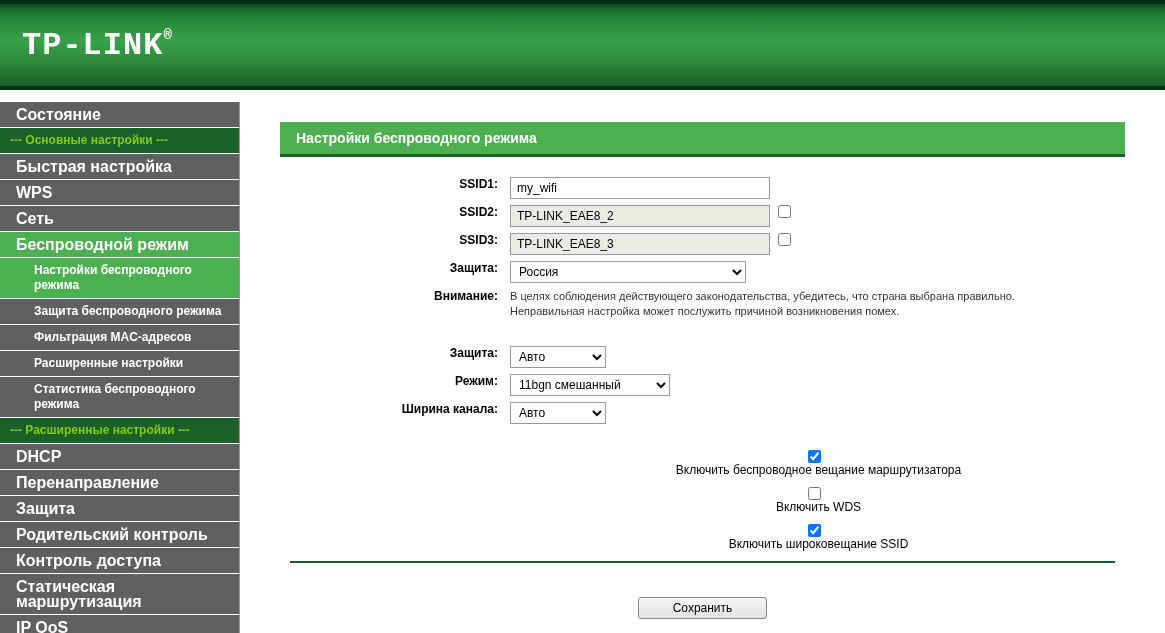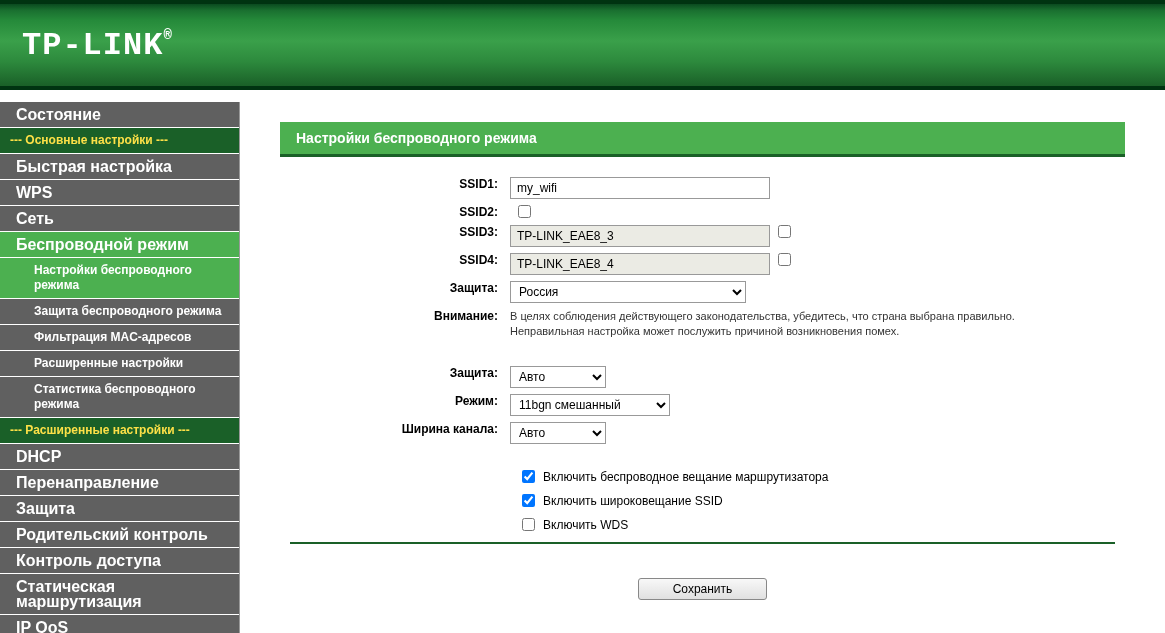--- a/index.html
+++ b/index.html
@@ -22,21 +22,21 @@
   color: #fff;
   padding: 5px 16px;
   border-bottom: 1px solid #fff;
   cursor: pointer;
   font-size: 16px;
   font-weight: bold;
   line-height: 15px;
 }
 .sidebar-section {
   background: #1a6028;
-  color: #fde047;
+  color: #84cc16;
   padding: 5px 10px;
   border-bottom: 1px solid #fff;
   font-size: 12px;
   font-weight: bold;
   line-height: 15px;
 }
 .sidebar-item.active {
   background: #4cb050;
   color: #fff;
 }
@@ -73,21 +73,21 @@
   font-size: 12px;
   background: #fff;
 }
 .form-input.disabled { background: #ebebe4; }
 .form-select {
   padding: 2px 4px;
   border: 1px solid #999;
   font-size: 12px;
   background: #fff;
 }
-.form-check-row { display: flex; align-items: center; margin-bottom: 10px; padding-left: 232px; }
+.form-check-row { display: flex; align-items: center; margin-bottom: 10px; padding-left: 232px; flex-direction: column; }
 .form-check-row input { margin-right: 8px; }
 .spacer { height: 20px; }
 .btn-row { text-align: center; padding-top: 14px; border-top: 2px solid #1a6028; margin-top: 10px; }
 .btn {
   padding: 3px 34px;
   background: linear-gradient(#f8f8f8, #e0e0e0);
   border: 1px solid #888;
   border-radius: 3px;
   font-size: 12px;
   cursor: pointer;
@@ -134,34 +134,30 @@
     <div class="panel-title">Настройки беспроводного режима</div>
     <div class="panel-body">
 
       <div class="form-row">
         <div class="form-label">SSID1:</div>
         <input class="form-input" type="text" value="my_wifi" style="">
       </div>
 
       <div class="form-row">
         <div class="form-label">SSID2:</div>
+        <input class="form-input disabled" type="text" readonly="" value="TP-LINK_EAE8_2" style="">
         <input type="checkbox" class="enable-cb" style="">
       </div>
 
       <div class="form-row">
         <div class="form-label">SSID3:</div>
         <input class="form-input disabled" type="text" readonly="" value="TP-LINK_EAE8_3" style="">
         <input type="checkbox" class="enable-cb" style="">
       </div>
 
-      <div class="form-row">
-        <div class="form-label">SSID4:</div>
-        <input class="form-input disabled" type="text" readonly="" value="TP-LINK_EAE8_4" style="">
-        <input type="checkbox" class="enable-cb" style="">
-      </div>
 
       <div class="form-row">
         <div class="form-label">Защита:</div>
         <select class="form-select" style="width:236px">
           <option>Россия</option>
         </select>
       </div>
 
       <div class="form-row" style="align-items:flex-start">
         <div class="form-label">Внимание:</div>
@@ -191,26 +187,26 @@
         </select>
       </div>
 
       <div class="spacer"></div>
 
       <div class="form-check-row">
         <input type="checkbox" checked="" style="">
         <span>Включить беспроводное вещание маршрутизатора</span>
       </div>
       <div class="form-check-row">
+        <input type="checkbox" style="">
+        <span>Включить WDS</span>
+      </div>
+      <div class="form-check-row">
         <input type="checkbox" checked="" style="">
         <span>Включить широковещание SSID</span>
-      </div>
-      <div class="form-check-row">
-        <input type="checkbox" style="">
-        <span>Включить WDS</span>
       </div>
 
       <div class="btn-row">
         <button class="btn">Сохранить</button>
       </div>
     </div>
   </div>
 </div>
 
 </body></html>

